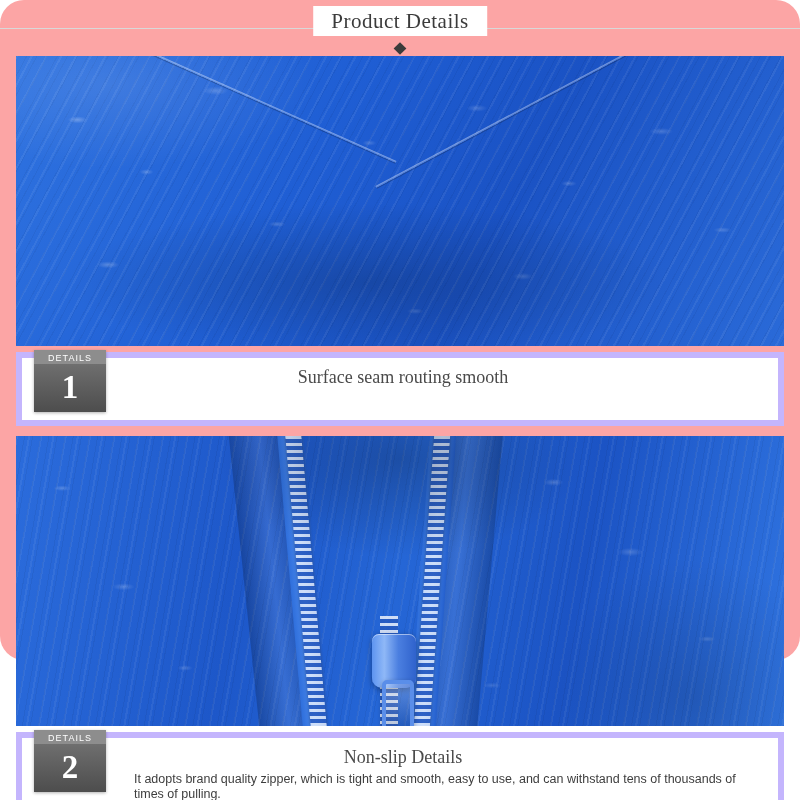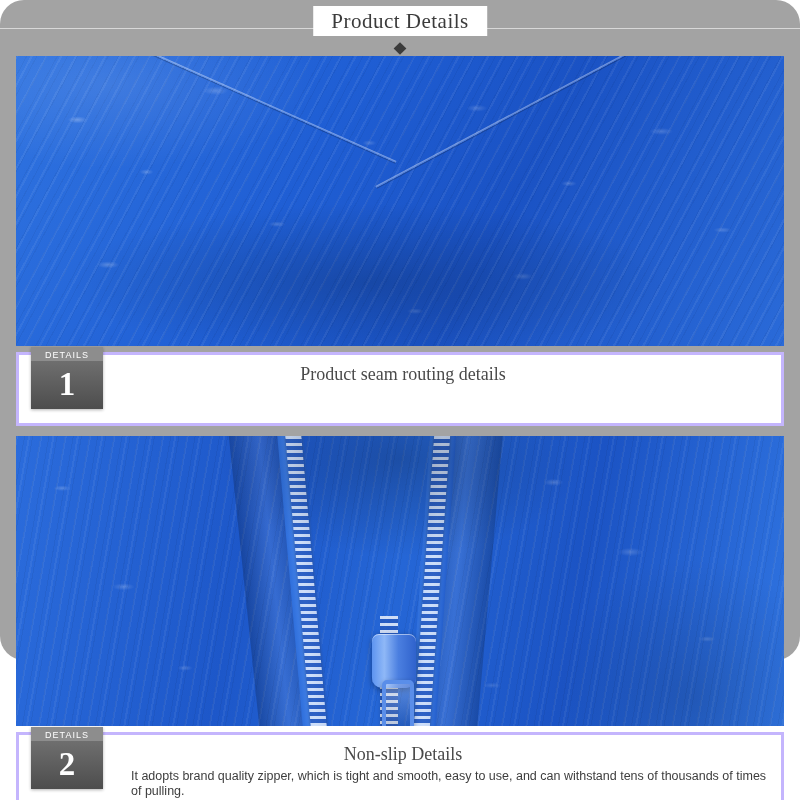--- a/index.html
+++ b/index.html
@@ -10,21 +10,21 @@
     height: 800px;
     background: #ffffff;
     font-family: "Liberation Sans", sans-serif;
     overflow: hidden;
   }
 
   .page {
     position: relative;
     width: 800px;
     height: 660px;
-    background: #a3a3a3;
+    background: #fca5a5;
     border-radius: 24px;
   }
 
   
   .header {
     position: relative;
     height: 56px;
     width: 800px;
   }
   .header-rule {
@@ -226,21 +226,21 @@
     background:
       radial-gradient(ellipse 260px 140px at 50% 8%, rgba(0,0,0,.22), rgba(0,0,0,0) 70%),
       radial-gradient(ellipse 200px 200px at 88% 90%, rgba(0,0,0,.14), rgba(0,0,0,0) 70%);
   }
 
   
   .caption {
     position: relative;
     width: 768px;
     min-height: 74px;
-    border: 3px solid #c4b5fd;
+    border: 6px solid #c4b5fd;
     background: #ffffff;
     margin-top: 6px;
     padding: 6px 10px 8px 112px;
   }
   .badge {
     position: absolute;
     left: 12px;
     top: -8px;
     width: 72px;
     height: 62px;
@@ -300,21 +300,21 @@
     <div class="photo fabric-a">
       <div class="seam-shadow"></div>
       <div class="seam-left"></div>
       <div class="seam-right"></div>
     </div>
     <div class="caption">
       <div class="badge">
         <span class="badge-label">DETAILS</span>
         <span class="badge-num">1</span>
       </div>
-      <p class="cap-title">Product seam routing details</p>
+      <p class="cap-title">Surface seam routing smooth</p>
     </div>
   </div>
 
   <div class="gap"></div>
 
   <div class="section">
     <div class="photo fabric-b">
       <div class="placket-left"></div>
       <div class="placket-right"></div>
       <div class="zip-tape-l"></div>

